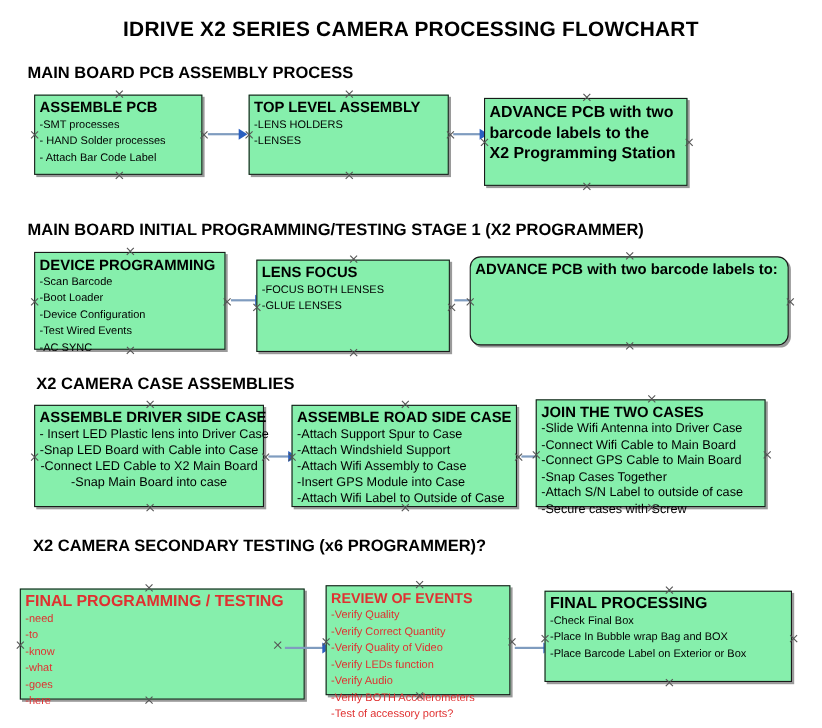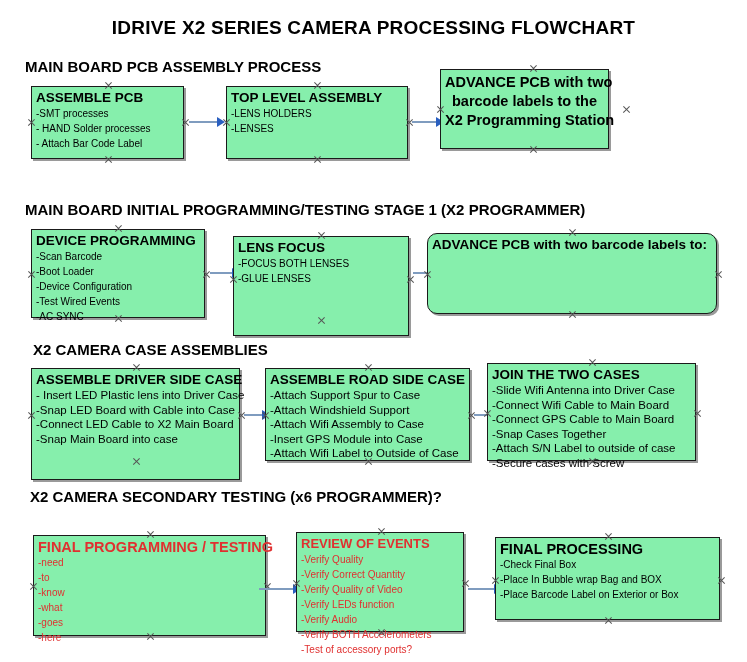--- a/index.html
+++ b/index.html
@@ -147,21 +147,21 @@
     <span class="hx" style="left:86px; top:-6px;"></span>
     <span class="hx" style="left:86px; top:68px;"></span>
     <span class="hx" style="left:178px; top:31px;"></span>
   </div>
 
   <div class="conn" style="left:412px; top:117px; width:32px;">
     <div class="shaft" style="width:25px;"></div>
     <div class="head" style="left:24px;"></div>
   </div>
 
-  <div class="box t14" style="left:440px; top:69px; width:169px; height:80px;text-align:center;">
+  <div class="box t14" style="left:440px; top:89px; width:185px; height:80px;">
     <div class="bx-title" style="line-height:19px;">ADVANCE PCB with two</div>
     <div class="bx-line" style="font-size:14.5px; font-weight:bold; line-height:19px;">barcode labels to the</div>
     <div class="bx-line" style="font-size:14.5px; font-weight:bold; line-height:19px;"> X2 Programming Station</div>
     <span class="hx" style="left:-5px; top:35px;"></span>
     <span class="hx" style="left:88px; top:-6px;"></span>
     <span class="hx" style="left:88px; top:75px;"></span>
     <span class="hx" style="left:181px; top:35px;"></span>
   </div>
 
   <div class="section-head" style="left:25px; top:201px;">
@@ -179,21 +179,21 @@
     <span class="hx" style="left:82px; top:-6px;"></span>
     <span class="hx" style="left:82px; top:84px;"></span>
     <span class="hx" style="left:170px; top:40px;"></span>
   </div>
 
   <div class="conn" style="left:210px; top:268px; width:30px;">
     <div class="shaft" style="width:23px;"></div>
     <div class="head" style="left:22px;"></div>
   </div>
 
-  <div class="box" style="left:233px; top:236px; width:176px; height:100px;">
+  <div class="box" style="left:233px; top:236px; width:176px; height:84px;">
     <div class="bx-title">LENS FOCUS</div>
     <div class="bx-line">-FOCUS BOTH LENSES</div>
     <div class="bx-line">-GLUE LENSES</div>
     <span class="hx" style="left:-5px; top:38px;"></span>
     <span class="hx" style="left:83px; top:-6px;"></span>
     <span class="hx" style="left:83px; top:79px;"></span>
     <span class="hx" style="left:172px; top:38px;"></span>
   </div>
 
   <div class="conn" style="left:413px; top:268px; width:32px;">
@@ -206,21 +206,21 @@
     <span class="hx" style="left:-5px; top:36px;"></span>
     <span class="hx" style="left:140px; top:-6px;"></span>
     <span class="hx" style="left:140px; top:76px;"></span>
     <span class="hx" style="left:286px; top:36px;"></span>
   </div>
 
   <div class="section-head" style="left:33px; top:341px;">
     <span>X2 CAMERA CASE ASSEMBLIES</span><span class="red"></span>
   </div>
 
-  <div class="box sm" style="left:31px; top:368px; width:209px; height:112px;">
+  <div class="box sm" style="left:31px; top:368px; width:209px; height:93px;text-align:center;">
     <div class="bx-title">ASSEMBLE DRIVER SIDE CASE</div>
     <div class="bx-line">- Insert LED Plastic lens into Driver Case</div>
     <div class="bx-line">-Snap LED Board with Cable into Case</div>
     <div class="bx-line">-Connect LED Cable to X2 Main Board</div>
     <div class="bx-line">-Snap Main Board into case</div>
     <span class="hx" style="left:-5px; top:42px;"></span>
     <span class="hx" style="left:100px; top:-6px;"></span>
     <span class="hx" style="left:100px; top:88px;"></span>
     <span class="hx" style="left:205px; top:42px;"></span>
   </div>
@@ -259,21 +259,21 @@
     <span class="hx" style="left:-5px; top:45px;"></span>
     <span class="hx" style="left:100px; top:-6px;"></span>
     <span class="hx" style="left:100px; top:93px;"></span>
     <span class="hx" style="left:205px; top:45px;"></span>
   </div>
 
   <div class="section-head" style="left:30px; top:488px;">
     <span>X2 CAMERA SECONDARY TESTING </span><span class="red">(x6 PROGRAMMER)?</span>
   </div>
 
-  <div class="box red" style="left:33px; top:535px; width:233px; height:101px;">
+  <div class="box red" style="left:18px; top:535px; width:259px; height:101px;">
     <div class="bx-title" style="font-size:14.5px;">FINAL PROGRAMMING / TESTING</div>
     <div class="bx-line">-need</div>
     <div class="bx-line">-to</div>
     <div class="bx-line">-know</div>
     <div class="bx-line">-what</div>
     <div class="bx-line">-goes</div>
     <div class="bx-line">-here</div>
     <span class="hx" style="left:-5px; top:46px;"></span>
     <span class="hx" style="left:112px; top:-6px;"></span>
     <span class="hx" style="left:112px; top:96px;"></span>

